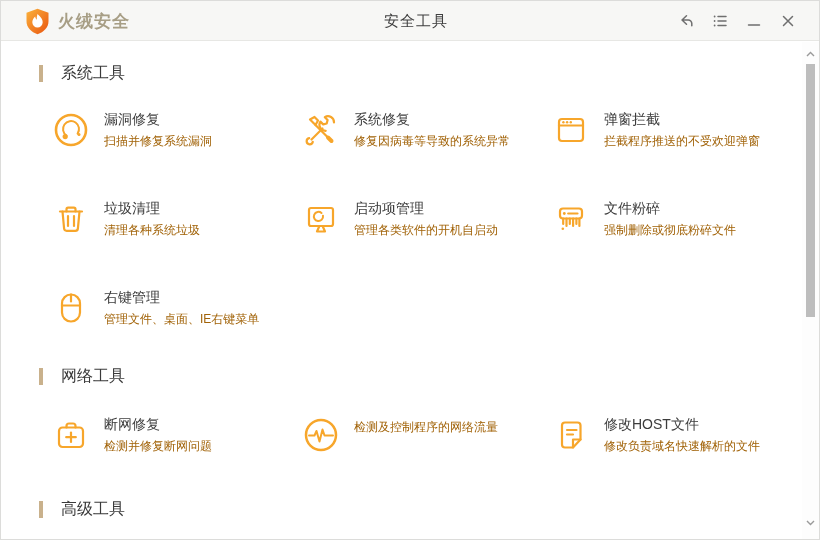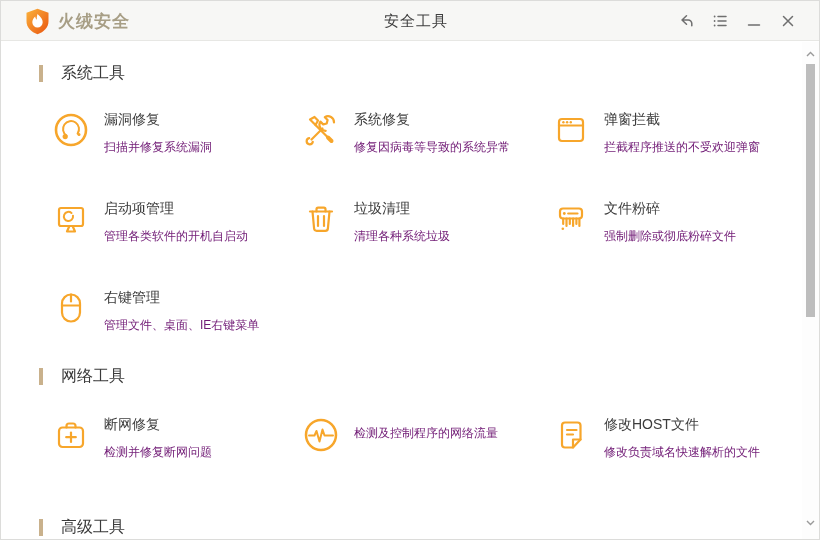--- a/index.html
+++ b/index.html
@@ -31,33 +31,33 @@
   }
   .ctl-btn svg { width:18px; height:18px; stroke:#6f6f6f; fill:none; stroke-width:1.5; stroke-linecap:round; stroke-linejoin:round; }
 
   
   .main { position:absolute; top:41px; left:0; right:17px; bottom:0; background:#fff; overflow:hidden; }
   .section-label { display:flex; align-items:center; margin-left:38px; }
   .section-label .bar { width:4px; height:17px; background:#c9b18c; margin-right:18px; }
   .section-label .label-text { font-size:16px; color:#3a3a3a; }
   .sl-1 { margin-top:21px; }
   .sl-2 { margin-top:40px; }
-  .sl-3 { margin-top:64px; }
+  .sl-3 { margin-top:46px; }
 
   .grid { display:grid; grid-template-columns:repeat(3,250px); row-gap:53px; margin-left:52px; }
   .g-1 { margin-top:28px; }
   .g-2 { margin-top:30px; }
   .g-3 { margin-top:28px; }
 
   .tool { display:flex; align-items:flex-start; height:36px; cursor:pointer; }
   .tool .ticon { width:36px; height:36px; flex:none; }
   .tool .ticon svg { width:36px; height:36px; stroke:#f7a62b; fill:none; stroke-width:2.2; stroke-linecap:round; stroke-linejoin:round; }
   .ttext { margin:-2px 0 0 15px; }
   .ttitle { font-size:14px; color:#3c3c3c; line-height:19px; white-space:nowrap; }
-  .tdesc  { font-size:12px; color:#701a75; line-height:16px; margin-top:10px; white-space:nowrap; }
+  .tdesc  { font-size:12px; color:#a16207; line-height:16px; margin-top:4px; white-space:nowrap; }
   .partial .ttext { margin-top:4px; }
 
   
   .scrollbar { position:absolute; top:41px; right:0; bottom:0; width:17px; background:#fdfdfd; }
   .sb-arrow { position:absolute; left:0; width:17px; height:16px; display:flex; align-items:center; justify-content:center; cursor:pointer; }
   .sb-arrow svg { width:9px; height:6px; stroke:#9a9a9a; fill:none; stroke-width:1.4; }
   .sb-up { top:4px; }
   .sb-down { bottom:8px; }
   .sb-thumb { position:absolute; left:4px; width:9px; top:22px; height:253px; background:#bdbdbd; cursor:pointer; }
 </style>
@@ -165,50 +165,50 @@
         </span>
         <div class="ttext">
           <div class="ttitle">弹窗拦截</div>
           <div class="tdesc">拦截程序推送的不受欢迎弹窗</div>
         </div>
       </div>
 
       <div class="tool">
         <span class="ticon">
           <svg viewBox="0 0 36 36">
-            <rect x="6" y="7" width="24" height="18" rx="2"></rect>
-            <path d="M14,30.5 l2.4,-5.5 h3.2 l2.4,5.5 z"></path>
-            <path d="M18.5,12 a4.6,4.6 0 1 0 1.5,2.7" stroke-width="2"></path>
-          </svg>
-        </span>
-        <div class="ttext">
-          <div class="ttitle">启动项管理</div>
-          <div class="tdesc">管理各类软件的开机自启动</div>
-        </div>
-      </div>
-
-      <div class="tool">
-        <span class="ticon">
-          <svg viewBox="0 0 36 36">
             <path d="M7,10.5 h22"></path>
             <path d="M13.5,10.5 v-2.3 a1.6,1.6 0 0 1 1.6,-1.6 h5.8 a1.6,1.6 0 0 1 1.6,1.6 v2.3"></path>
             <path d="M9.5,10.5 l1.6,17 a2.6,2.6 0 0 0 2.6,2.3 h8.6 a2.6,2.6 0 0 0 2.6,-2.3 l1.6,-17"></path>
             <line x1="15" y1="15" x2="15" y2="25"></line>
             <line x1="21" y1="15" x2="21" y2="25"></line>
           </svg>
         </span>
         <div class="ttext">
           <div class="ttitle">垃圾清理</div>
           <div class="tdesc">清理各种系统垃圾</div>
         </div>
       </div>
 
       <div class="tool">
         <span class="ticon">
           <svg viewBox="0 0 36 36">
+            <rect x="6" y="7" width="24" height="18" rx="2"></rect>
+            <path d="M14,30.5 l2.4,-5.5 h3.2 l2.4,5.5 z"></path>
+            <path d="M18.5,12 a4.6,4.6 0 1 0 1.5,2.7" stroke-width="2"></path>
+          </svg>
+        </span>
+        <div class="ttext">
+          <div class="ttitle">启动项管理</div>
+          <div class="tdesc">管理各类软件的开机自启动</div>
+        </div>
+      </div>
+
+      <div class="tool">
+        <span class="ticon">
+          <svg viewBox="0 0 36 36">
             <rect x="7" y="7.5" width="22" height="10" rx="3"></rect>
             <circle cx="11.3" cy="12.5" r="1.4" fill="#f7a62b" stroke="none"></circle>
             <line x1="15.2" y1="12.5" x2="24.5" y2="12.5"></line>
             <path d="M10.2,17.5 v5.5 M13.5,17.5 v7.5 M16.8,17.5 v5.5 M20.1,17.5 v7.5 M23.4,17.5 v5.5 M26.4,17.5 v7.5"></path>
             <circle cx="9.8" cy="27.8" r="1.3" fill="#f7a62b" stroke="none"></circle>
           </svg>
         </span>
         <div class="ttext">
           <div class="ttitle">文件粉碎</div>
           <div class="tdesc">强制删除或彻底粉碎文件</div>

